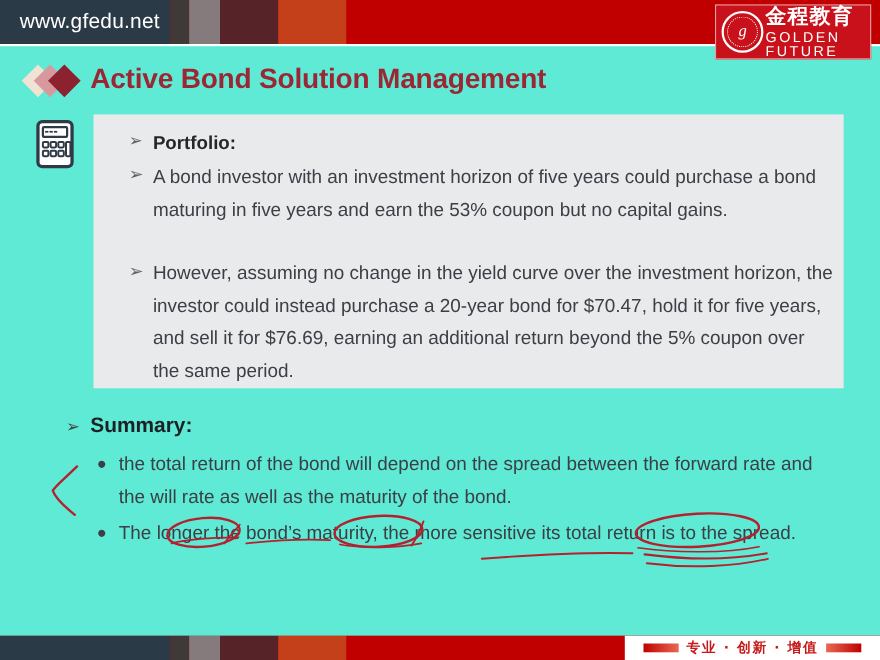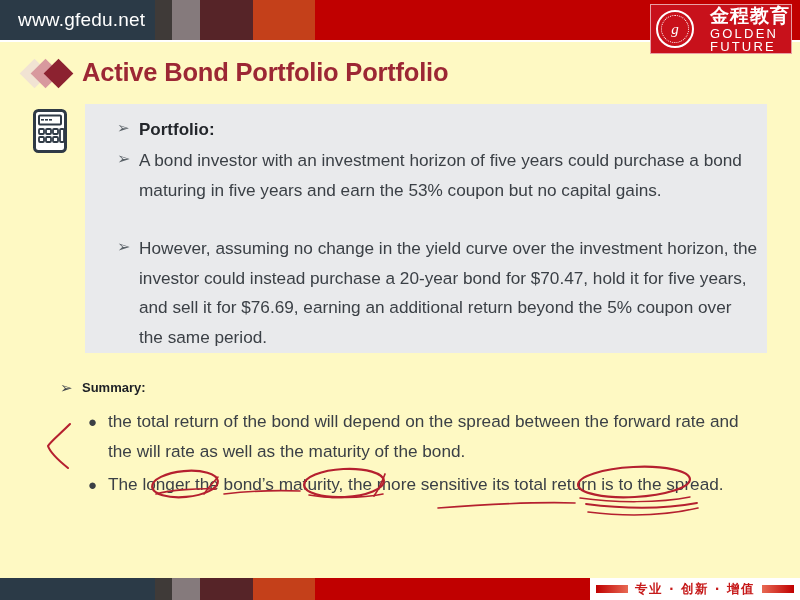--- a/index.html
+++ b/index.html
@@ -2,21 +2,21 @@
 <html><head>
 <meta charset="utf-8">
 <style>
   html,body{margin:0;padding:0;}
   body{
     width:800px;height:600px;overflow:hidden;
     background:#ffffff;
     font-family:"Liberation Sans","DejaVu Sans",sans-serif;
     position:relative;
   }
-  #slide{position:absolute;inset:0;background:#fef9c3;}
+  #slide{position:absolute;inset:0;background:#5eead4;}
 
   
   #header{position:absolute;left:0;top:0;width:800px;height:40px;background:#c00000;}
   .band{position:absolute;top:0;height:40px;}
   #hdr-url{
     position:absolute;left:18px;top:9px;
     color:#ffffff;font-size:19px;letter-spacing:.2px;
     font-family:"Liberation Sans","DejaVu Sans",sans-serif;
     z-index:5;white-space:nowrap;
   }
@@ -32,21 +32,21 @@
     display:flex;align-items:center;justify-content:center;
   }
   #logo-seal:after{
     content:"";position:absolute;left:3px;top:3px;right:3px;bottom:3px;
     border:1px dotted #ffffff;border-radius:50%;
   }
   #logo-seal span{
     color:#fff;font-size:15px;font-style:italic;
     font-family:"Liberation Serif","DejaVu Serif",serif;line-height:1;
   }
-  #logo-text{margin-left:16px;line-height:1;}
+  #logo-text{margin-left:2px;line-height:1;}
   #logo-cn{
     color:#ffffff;font-size:19px;font-weight:bold;letter-spacing:1px;
     font-family:"DejaVu Sans","Liberation Sans",sans-serif;
     display:block;
   }
   #logo-en{
     color:#ffffff;font-size:13px;letter-spacing:2.2px;
     display:block;margin-top:2px;
   }
   #hdr-rule{position:absolute;left:0;top:40px;width:800px;height:2px;background:#ffffff;}
@@ -81,42 +81,42 @@
     font-family:"Liberation Sans","DejaVu Sans",sans-serif;
   }
   #sol-head{position:absolute;left:32px;top:11px;display:flex;align-items:flex-start;}
   #sol-head .sol-txt{font-weight:bold;color:#23262b;font-size:17px;}
   #sol-p1{position:absolute;left:32px;top:42px;width:640px;display:flex;align-items:flex-start;}
   #sol-p2{position:absolute;left:32px;top:130px;width:642px;display:flex;align-items:flex-start;}
 
   
   #summary-head{position:absolute;left:60px;top:375px;display:flex;align-items:flex-start;}
   #summary-head .arw{color:#40454b;}
-  #summary-head .sum-label{color:#1d2025;font-size:13px;font-weight:bold;line-height:26px;}
+  #summary-head .sum-label{color:#1d2025;font-size:19px;font-weight:bold;line-height:26px;}
   .bullet-item{position:absolute;display:flex;align-items:flex-start;}
   .bdot{
     flex:0 0 auto;width:20px;color:#3b4046;font-size:15px;line-height:29px;
     text-align:left;
   }
   .btxt{color:#3b4046;font-size:17.2px;line-height:29.5px;}
   #bullet1{left:88px;top:407px;width:660px;}
   #bullet2{left:88px;top:470px;width:660px;}
 
   
   #annot{position:absolute;left:0;top:0;width:800px;height:600px;pointer-events:none;}
 
   
   #page-num{
     position:absolute;left:0;top:588px;width:800px;text-align:center;
     color:#4a4f55;font-size:14.5px;
   }
   #footer-bar{position:absolute;left:0;top:578px;width:800px;height:22px;background:#c00000;}
   .fband{position:absolute;top:0;height:22px;}
   #footer-white{
-    position:absolute;right:0;top:578px;width:210px;height:22px;background:#ffffff;
+    position:absolute;right:0;top:578px;width:232px;height:22px;background:#ffffff;
     display:flex;align-items:center;justify-content:center;
   }
   #f-bar-l,#f-bar-r{width:32px;height:8px;background:#c00000;flex:0 0 auto;}
   #f-bar-l{background:linear-gradient(90deg,#c00000,#e86a54);}
   #f-bar-r{background:linear-gradient(90deg,#e86a54,#c00000);}
   #footer-cn{
     color:#c61a1a;font-size:12.5px;font-weight:bold;letter-spacing:1.5px;
     margin:0 7px;white-space:nowrap;
     font-family:"DejaVu Sans","Liberation Sans",sans-serif;
   }
@@ -145,21 +145,21 @@
         <span id="logo-en">GOLDEN FUTURE</span>
       </div>
     </div>
   </div>
   <div id="hdr-rule"></div>
 
   <div id="title-row">
     <span class="dia" id="dia1" style="background: rgb(241, 227, 211);"></span>
     <span class="dia" id="dia2" style="background: rgb(216, 153, 158);"></span>
     <span class="dia" id="dia3" style="background: rgb(140, 34, 48);"></span>
-    <span id="title-text" style="color: rgb(156, 39, 52);">Active Bond Portfolio Portfolio</span>
+    <span id="title-text" style="color: rgb(156, 39, 52);">Active Bond Solution Management</span>
   </div>
 
   <div id="calc-icon">
     <svg width="36" height="46" viewBox="0 0 36 46">
       <rect x="2.5" y="2.5" width="31" height="41" rx="4" ry="4" fill="#ffffff" stroke="#2f3a46" stroke-width="3"></rect>
       <rect x="7" y="7.5" width="22" height="9" rx="1" fill="#ffffff" stroke="#2f3a46" stroke-width="2"></rect>
       <rect x="9" y="11" width="3" height="1.6" fill="#2f3a46"></rect>
       <rect x="13" y="11" width="3" height="1.6" fill="#2f3a46"></rect>
       <rect x="17" y="11" width="3" height="1.6" fill="#2f3a46"></rect>
       <rect x="7" y="21" width="5" height="5" rx="1" fill="#ffffff" stroke="#2f3a46" stroke-width="1.8"></rect>

